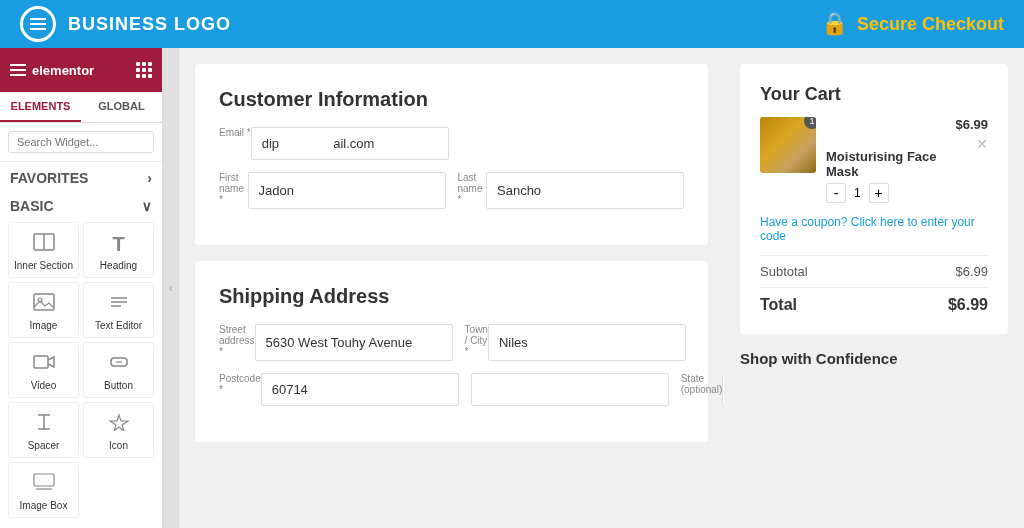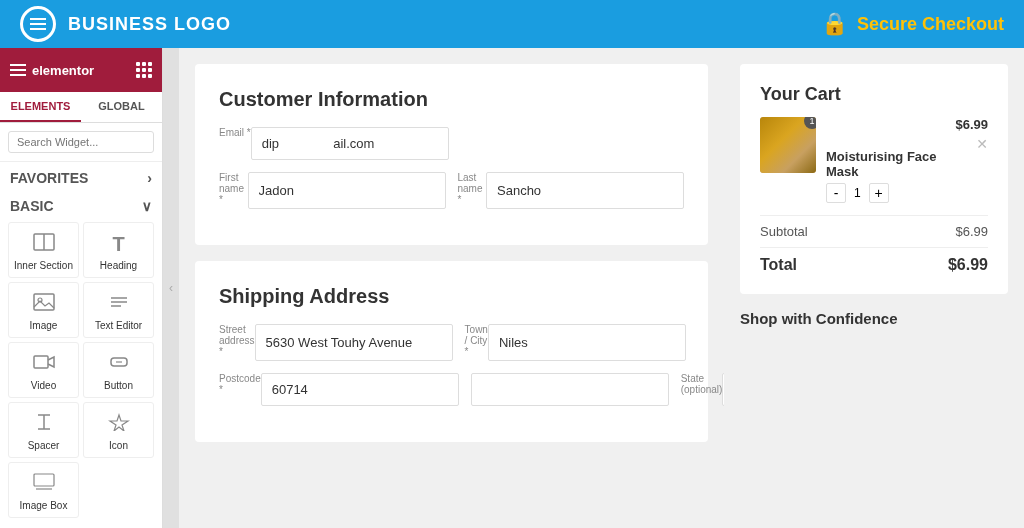--- a/index.html
+++ b/index.html
@@ -474,20 +474,21 @@
             <button class="qty-btn">-</button>
             <span class="qty-val">1</span>
             <button class="qty-btn">+</button>
           </div>
         </div>
         <div style="display:flex;flex-direction:column;align-items:flex-end;gap:4px;">
           <span class="cart-item-price">$6.99</span>
           <span class="cart-item-remove">✕</span>
         </div>
       </div>
+      <a href="#" class="coupon-link">Have a coupon? Click here to enter your code</a>
       <hr class="cart-divider">
       <div class="cart-row">
         <span>Subtotal</span>
         <span>$6.99</span>
       </div>
       <hr class="cart-divider">
       <div class="cart-total-row">
         <span>Total</span>
         <span>$6.99</span>
       </div>

